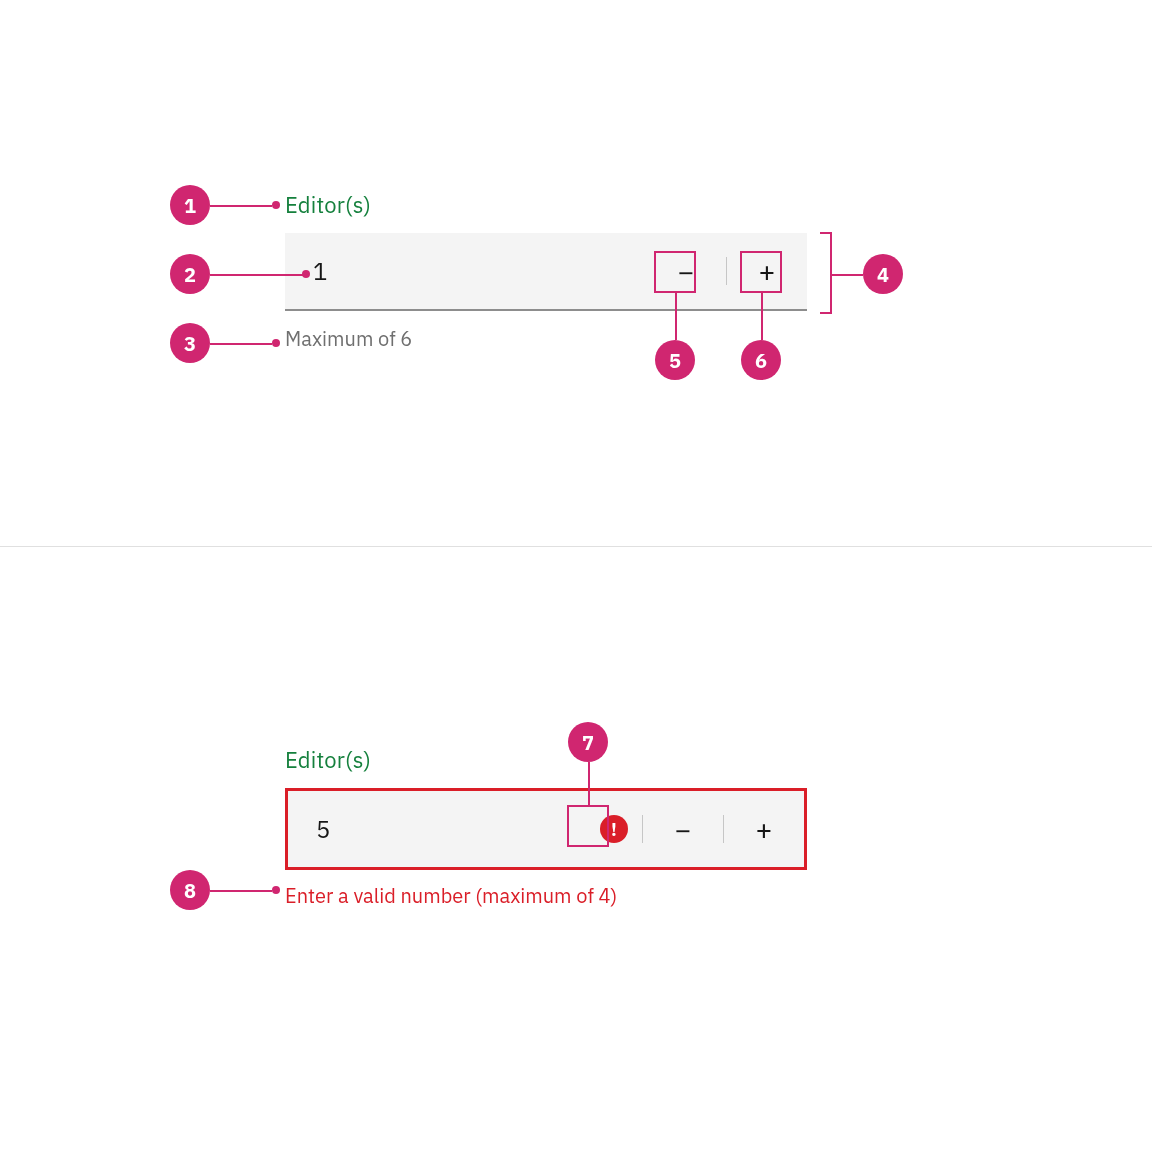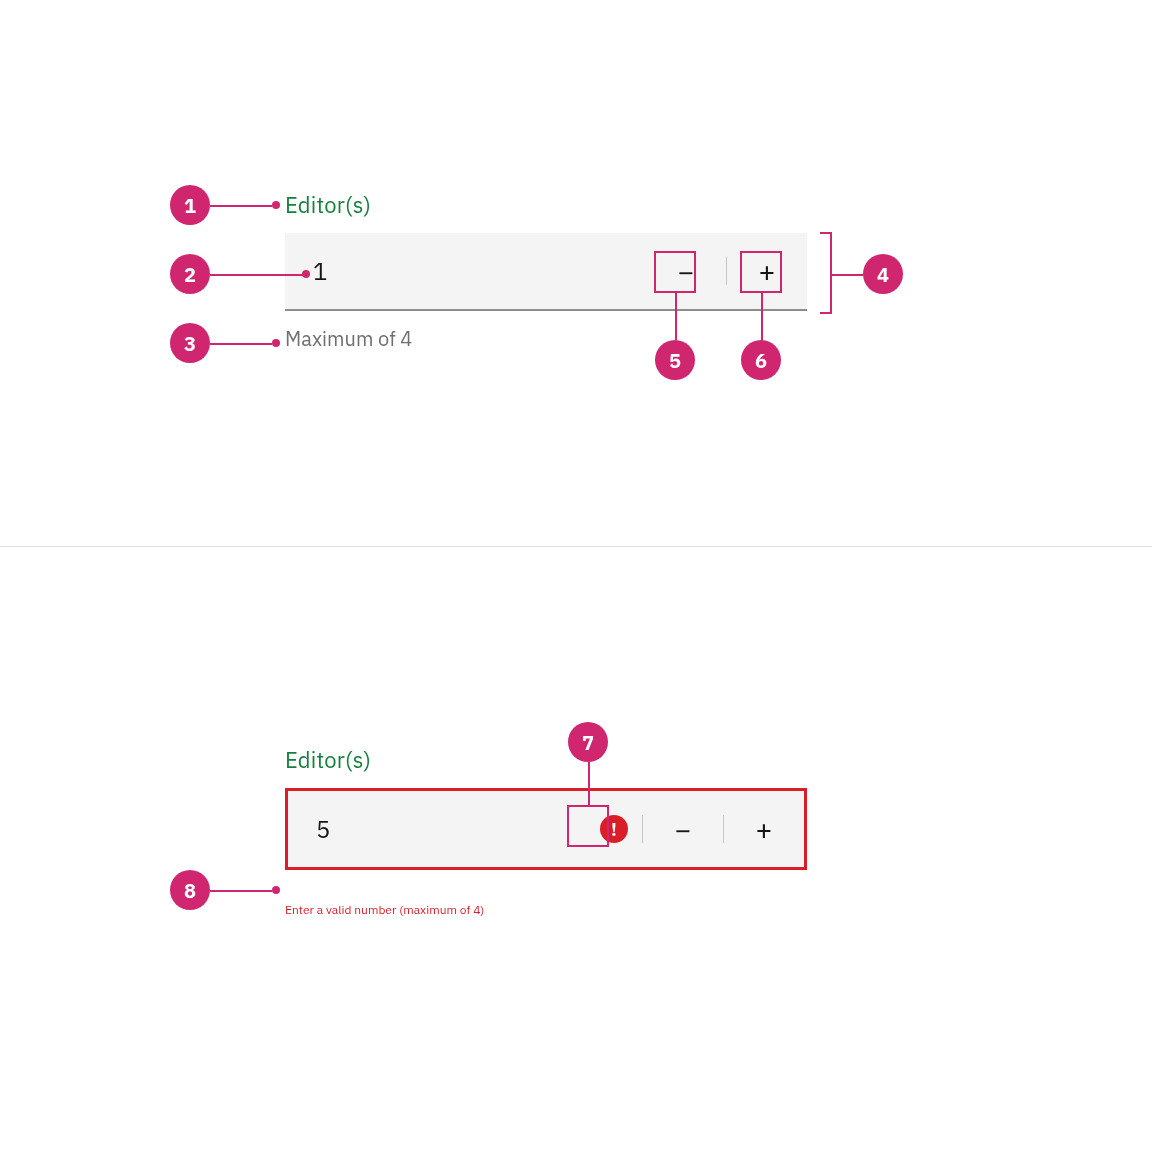--- a/index.html
+++ b/index.html
@@ -8,21 +8,21 @@
 
   
   .ni-label{font-size:22px;color:#15803d;letter-spacing:.2px;}
   .ni-helper{font-size:20px;color:#6f6f6f;margin-top:14px;}
   .ni-box{background:#f4f4f4;border-bottom:2px solid #8d8d8d;height:76px;position:relative;display:flex;align-items:center;}
   .ni-box.invalid{border:3px solid #da1e28;border-bottom-width:3px;}
   .ni-value{flex:1;padding-left:28px;font-size:24px;color:#161616;}
   .ni-ctrls{display:flex;align-items:center;height:100%;}
   .ni-btn{width:80px;height:100%;display:flex;align-items:center;justify-content:center;color:#161616;font-size:28px;}
   .ni-divider{width:1px;height:28px;background:#c6c6c6;}
-  .error-msg{font-size:12px;color:#da1e28;margin-top:32px;}
+  .error-msg{font-size:20px;color:#da1e28;margin-top:12px;}
 
   .warning-icon{width:28px;height:28px;border-radius:50%;background:#da1e28;color:#fff;display:flex;align-items:center;justify-content:center;font-weight:700;font-size:18px;}
 
   
   .badge{position:absolute;width:40px;height:40px;border-radius:50%;background:#d02670;color:#fff;font-weight:700;font-size:20px;display:flex;align-items:center;justify-content:center;}
   .conn{position:absolute;background:#d02670;}
   .conn.h{height:2px;}
   .conn.v{width:2px;}
   .dot{position:absolute;width:8px;height:8px;border-radius:50%;background:#d02670;}
   .ring{position:absolute;border:2px solid #d02670;box-sizing:border-box;}
@@ -44,21 +44,21 @@
   <div class="group1">
     <div class="ni-label">Editor(s)</div>
     <div class="ni-box">
       <div class="ni-value">1</div>
       <div class="ni-ctrls">
         <div class="ni-btn">−</div>
         <div class="ni-divider"></div>
         <div class="ni-btn">+</div>
       </div>
     </div>
-    <div class="ni-helper">Maximum of 4</div>
+    <div class="ni-helper">Maximum of 6</div>
   </div>
 
   <div class="badge" style="left:170px;top:185px;">1</div>
   <div class="conn h" style="left:210px;top:205px;width:62px;"></div>
   <div class="dot" style="left:272px;top:201px;"></div>
 
   <div class="badge" style="left:170px;top:254px;">2</div>
   <div class="conn h" style="left:210px;top:274px;width:94px;"></div>
   <div class="dot" style="left:302px;top:270px;"></div>
 

